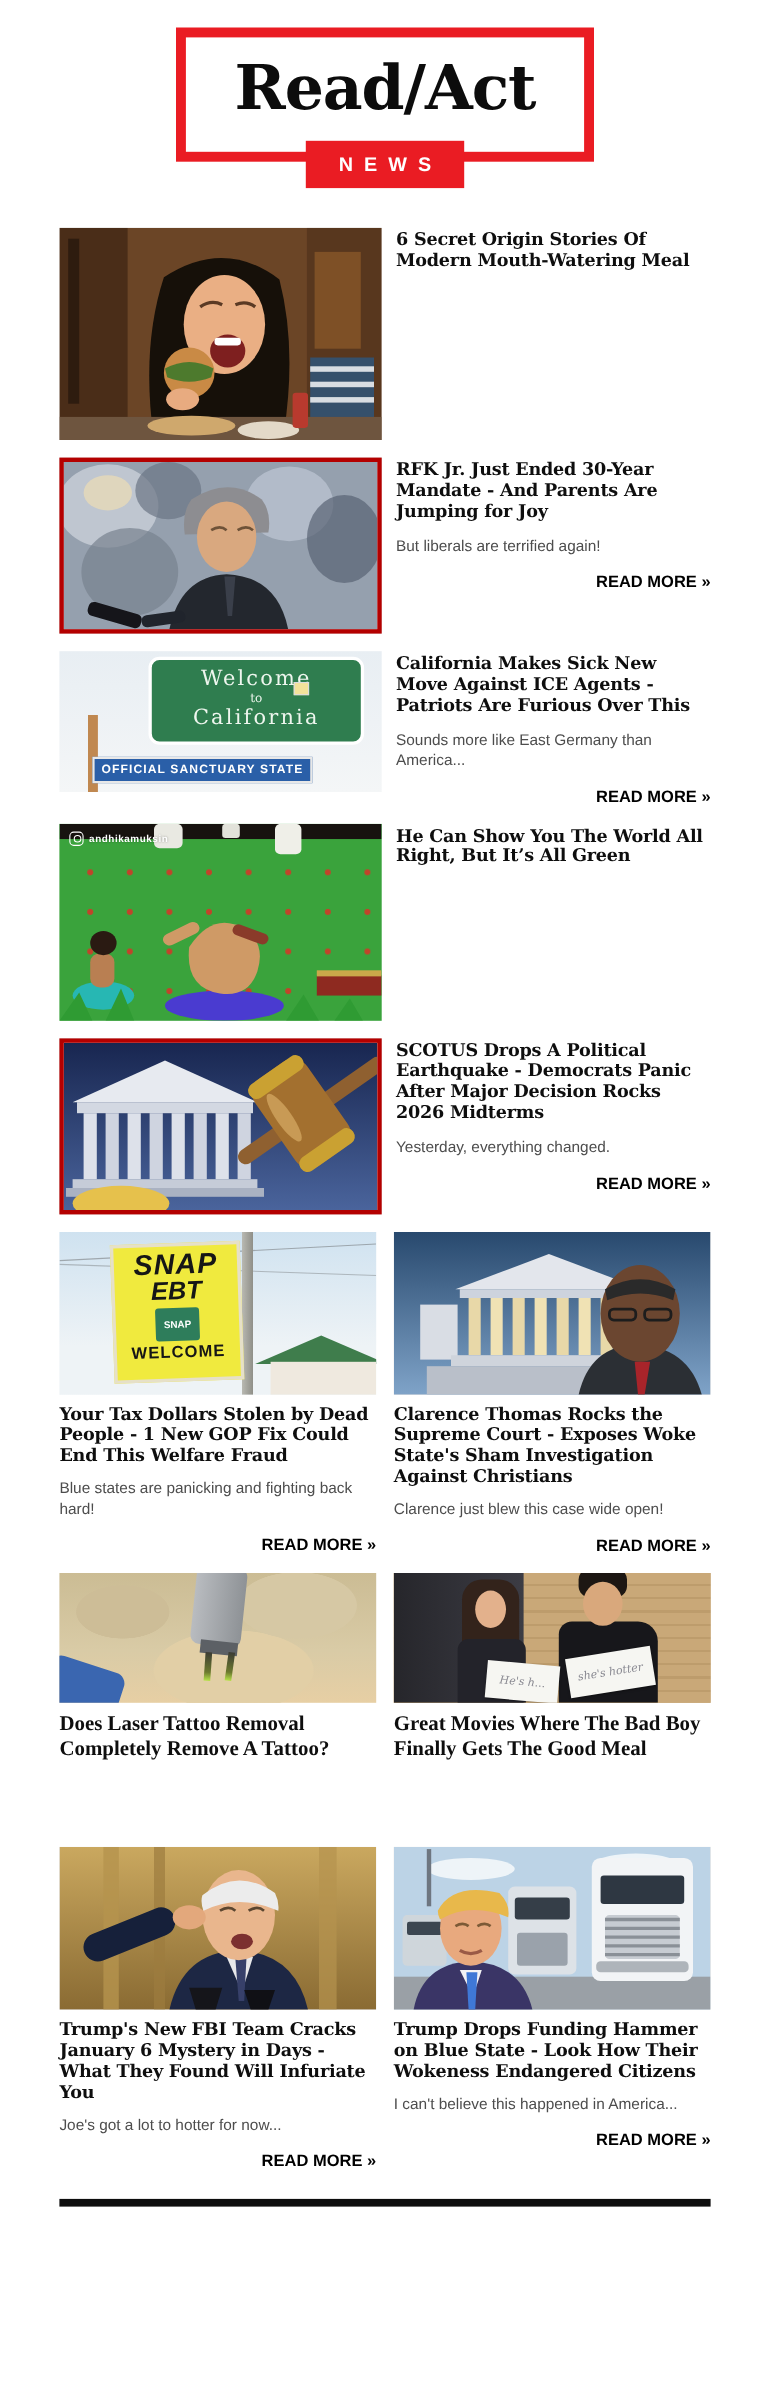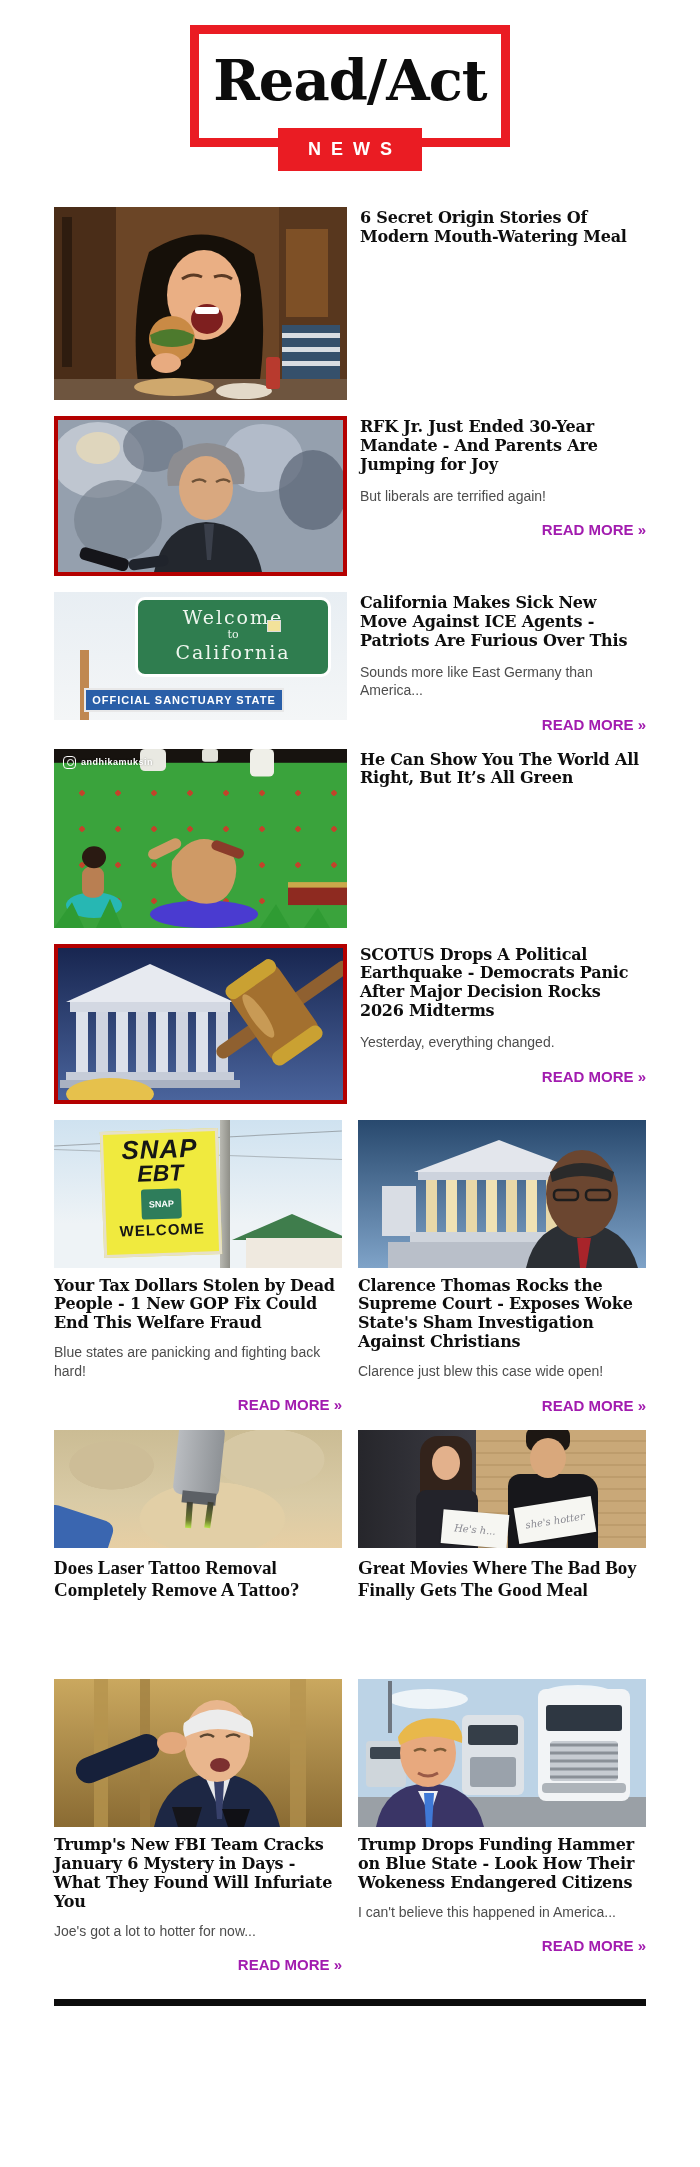--- a/index.html
+++ b/index.html
@@ -1,37 +1,37 @@
 <!DOCTYPE html>
 <html><head>
 <meta charset="utf-8">
 <style>
   * { margin:0; padding:0; box-sizing:border-box; }
   html,body { background:#fff; }
   body { width:700px; font-family:"Liberation Sans", sans-serif; color:#111; }
   .email { width:700px; padding:25px 0 30px; background:#fff; }
 
   
-  .masthead { position:relative; width:320px; margin:0 auto 60px; }
+  .masthead { position:relative; width:380px; margin:0 auto 60px; }
   .logo-box { border:9px solid #ea1c23; padding:18px 10px 30px; text-align:center; }
   .brand { font-family:"DejaVu Serif", serif; font-weight:700; font-size:56px; letter-spacing:-1px; color:#0c0c0c; line-height:1; }
   .news-badge { position:absolute; left:50%; bottom:-24px; transform:translateX(-50%);
     background:#ea1c23; color:#fff; font-weight:700; font-size:18px;
     letter-spacing:10px; padding:11px 20px 11px 30px; white-space:nowrap; }
 
   
   .container { width:592px; margin:0 auto; }
   .feature { display:flex; margin-bottom:16px; }
   .thumb { width:293px; flex:0 0 293px; position:relative; overflow:hidden; background:#ddd; }
   .framed { border:4px solid #b40000; }
   .t193{height:193px} .t152{height:160px} .t128{height:128px} .t195{height:179px}
   .copy { flex:1; margin-left:13px; }
   h2 { font-family:"DejaVu Serif", serif; font-size:16px; line-height:1.18; color:#0e0e0e; letter-spacing:-0.2px; margin:2px 0 0; }
   .deck { font-size:14px; line-height:1.32; color:#4d4d4d; margin-top:12px; }
-  .cta { display:block; text-align:right; color:#a21caf; font-weight:700; font-size:15px; margin-top:16px; text-decoration:none; cursor:pointer; }
+  .cta { display:block; text-align:right; color:#000000; font-weight:700; font-size:15px; margin-top:16px; text-decoration:none; cursor:pointer; }
 
   .grid { display:flex; gap:16px; margin-bottom:10px; }
   .cell { width:288px; }
   .cell .thumb { width:288px; flex:none; }
   .g148{height:148px} .g118{height:118px}
   .cell h2 { margin-top:9px; }
   .cell .deck { margin-top:10px; }
   .row-small h2 { font-family:Liberation Serif, serif; font-size:19px; letter-spacing:0; }
   .row-gap { margin-top:78px; }
 

